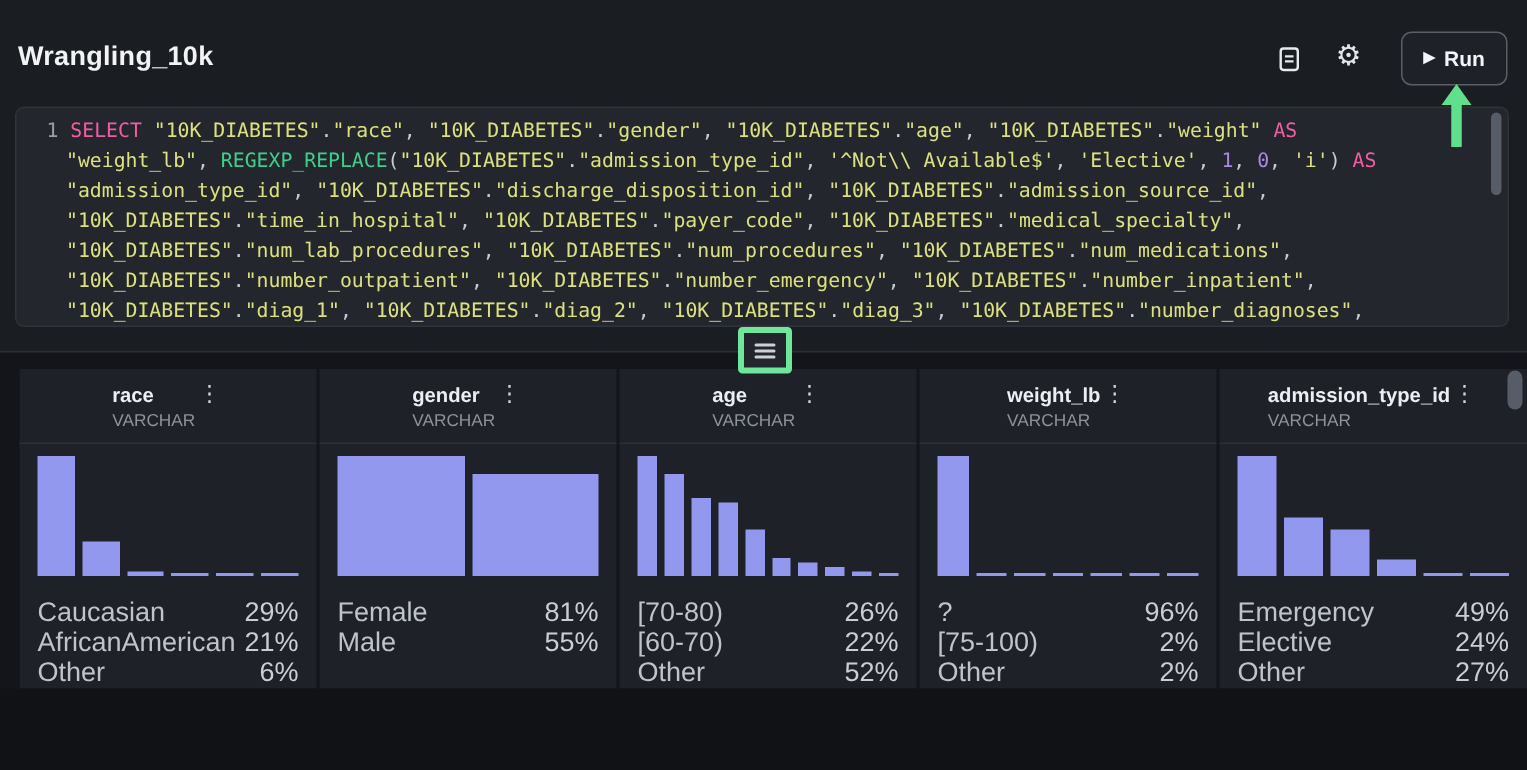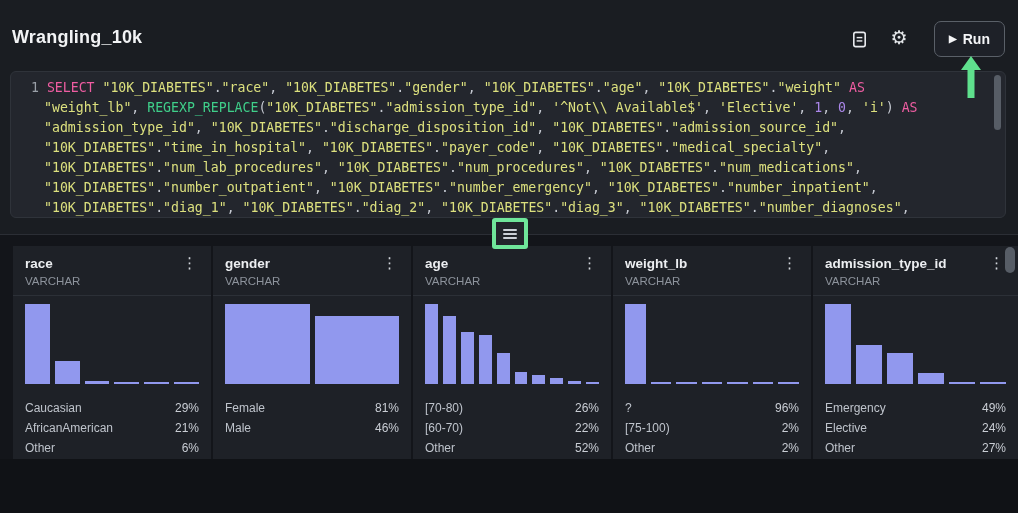--- a/index.html
+++ b/index.html
@@ -59,29 +59,29 @@
     position:absolute; left:0; top:234px; width:1018px; height:279px;
     background:#13151a; border-top:1px solid #2b2e35;
   }
   .results-scrollbar {
     position:absolute; right:3px; top:12px; width:10px; height:26px;
     background:#575d66; border-radius:5px; z-index:6;
   }
   .cards { position:absolute; left:13px; top:11px; height:221px; display:flex; gap:2px; }
   .card { width:198px; height:221px; background:#1e2127; padding:10px 12px 0; }
   .card:last-child { width:205px; }
-  .card-head { display:flex; justify-content:space-between; align-items:flex-start; }
+  .card-head { display:flex; justify-content:center; align-items:flex-start; }
   .card-name { font-size:13.5px; font-weight:700; color:#eceef1; }
   .card-type { font-size:11.5px; color:#8d939c; margin-top:4px; }
   .kebab { color:#d2d6dc; font-size:15px; line-height:14px; cursor:pointer; padding:0 2px; }
   .card-div { border-bottom:1px solid #2c3037; margin:8px -12px 0; }
   .chart { height:80px; margin-top:8px; display:flex; align-items:flex-end; gap:5px; }
   .bar { flex:1; background:#9198ee; min-height:2px; }
   .stats { margin-top:14px; }
-  .stat { height:20px; display:flex; justify-content:space-between; align-items:center; font-size:12px; }
+  .stat { height:20px; display:flex; justify-content:space-between; align-items:center; font-size:18px; }
   .stat .l { color:#bfc4cc; }
   .stat .v { color:#c9cdd4; }
   
   .table { position:absolute; left:0; top:232px; width:1018px; height:47px; background:#1d2026; }
   .t-sliver { height:5px; border-bottom:1px solid #2b2e35; }
   .t-row { height:33px; border-bottom:1px solid #2b2e35; display:flex; align-items:center; }
   .t-spacer { width:13px; height:100%; }
   .t-cell { width:200px; height:100%; display:flex; align-items:center; padding-left:9px;
             font-size:13.5px; color:#e6e8eb; }
   .t-partial { height:8px; }
@@ -182,21 +182,21 @@
             <div class="bar" style="height: 80px; background: rgb(145, 152, 238);"></div>
             <div class="bar" style="height: 68.1481px; background: rgb(145, 152, 238);"></div>
           </div>
     <div class="stats">
             <div class="stat">
               <span class="l">Female</span>
               <span class="v">81%</span>
             </div>
             <div class="stat">
               <span class="l">Male</span>
-              <span class="v">46%</span>
+              <span class="v">55%</span>
             </div>
           </div>
   </div>
 
   <div class="card">
     <div class="card-head">
       <div>
         <div class="card-name">age</div>
         <div class="card-type">VARCHAR</div>
       </div>

